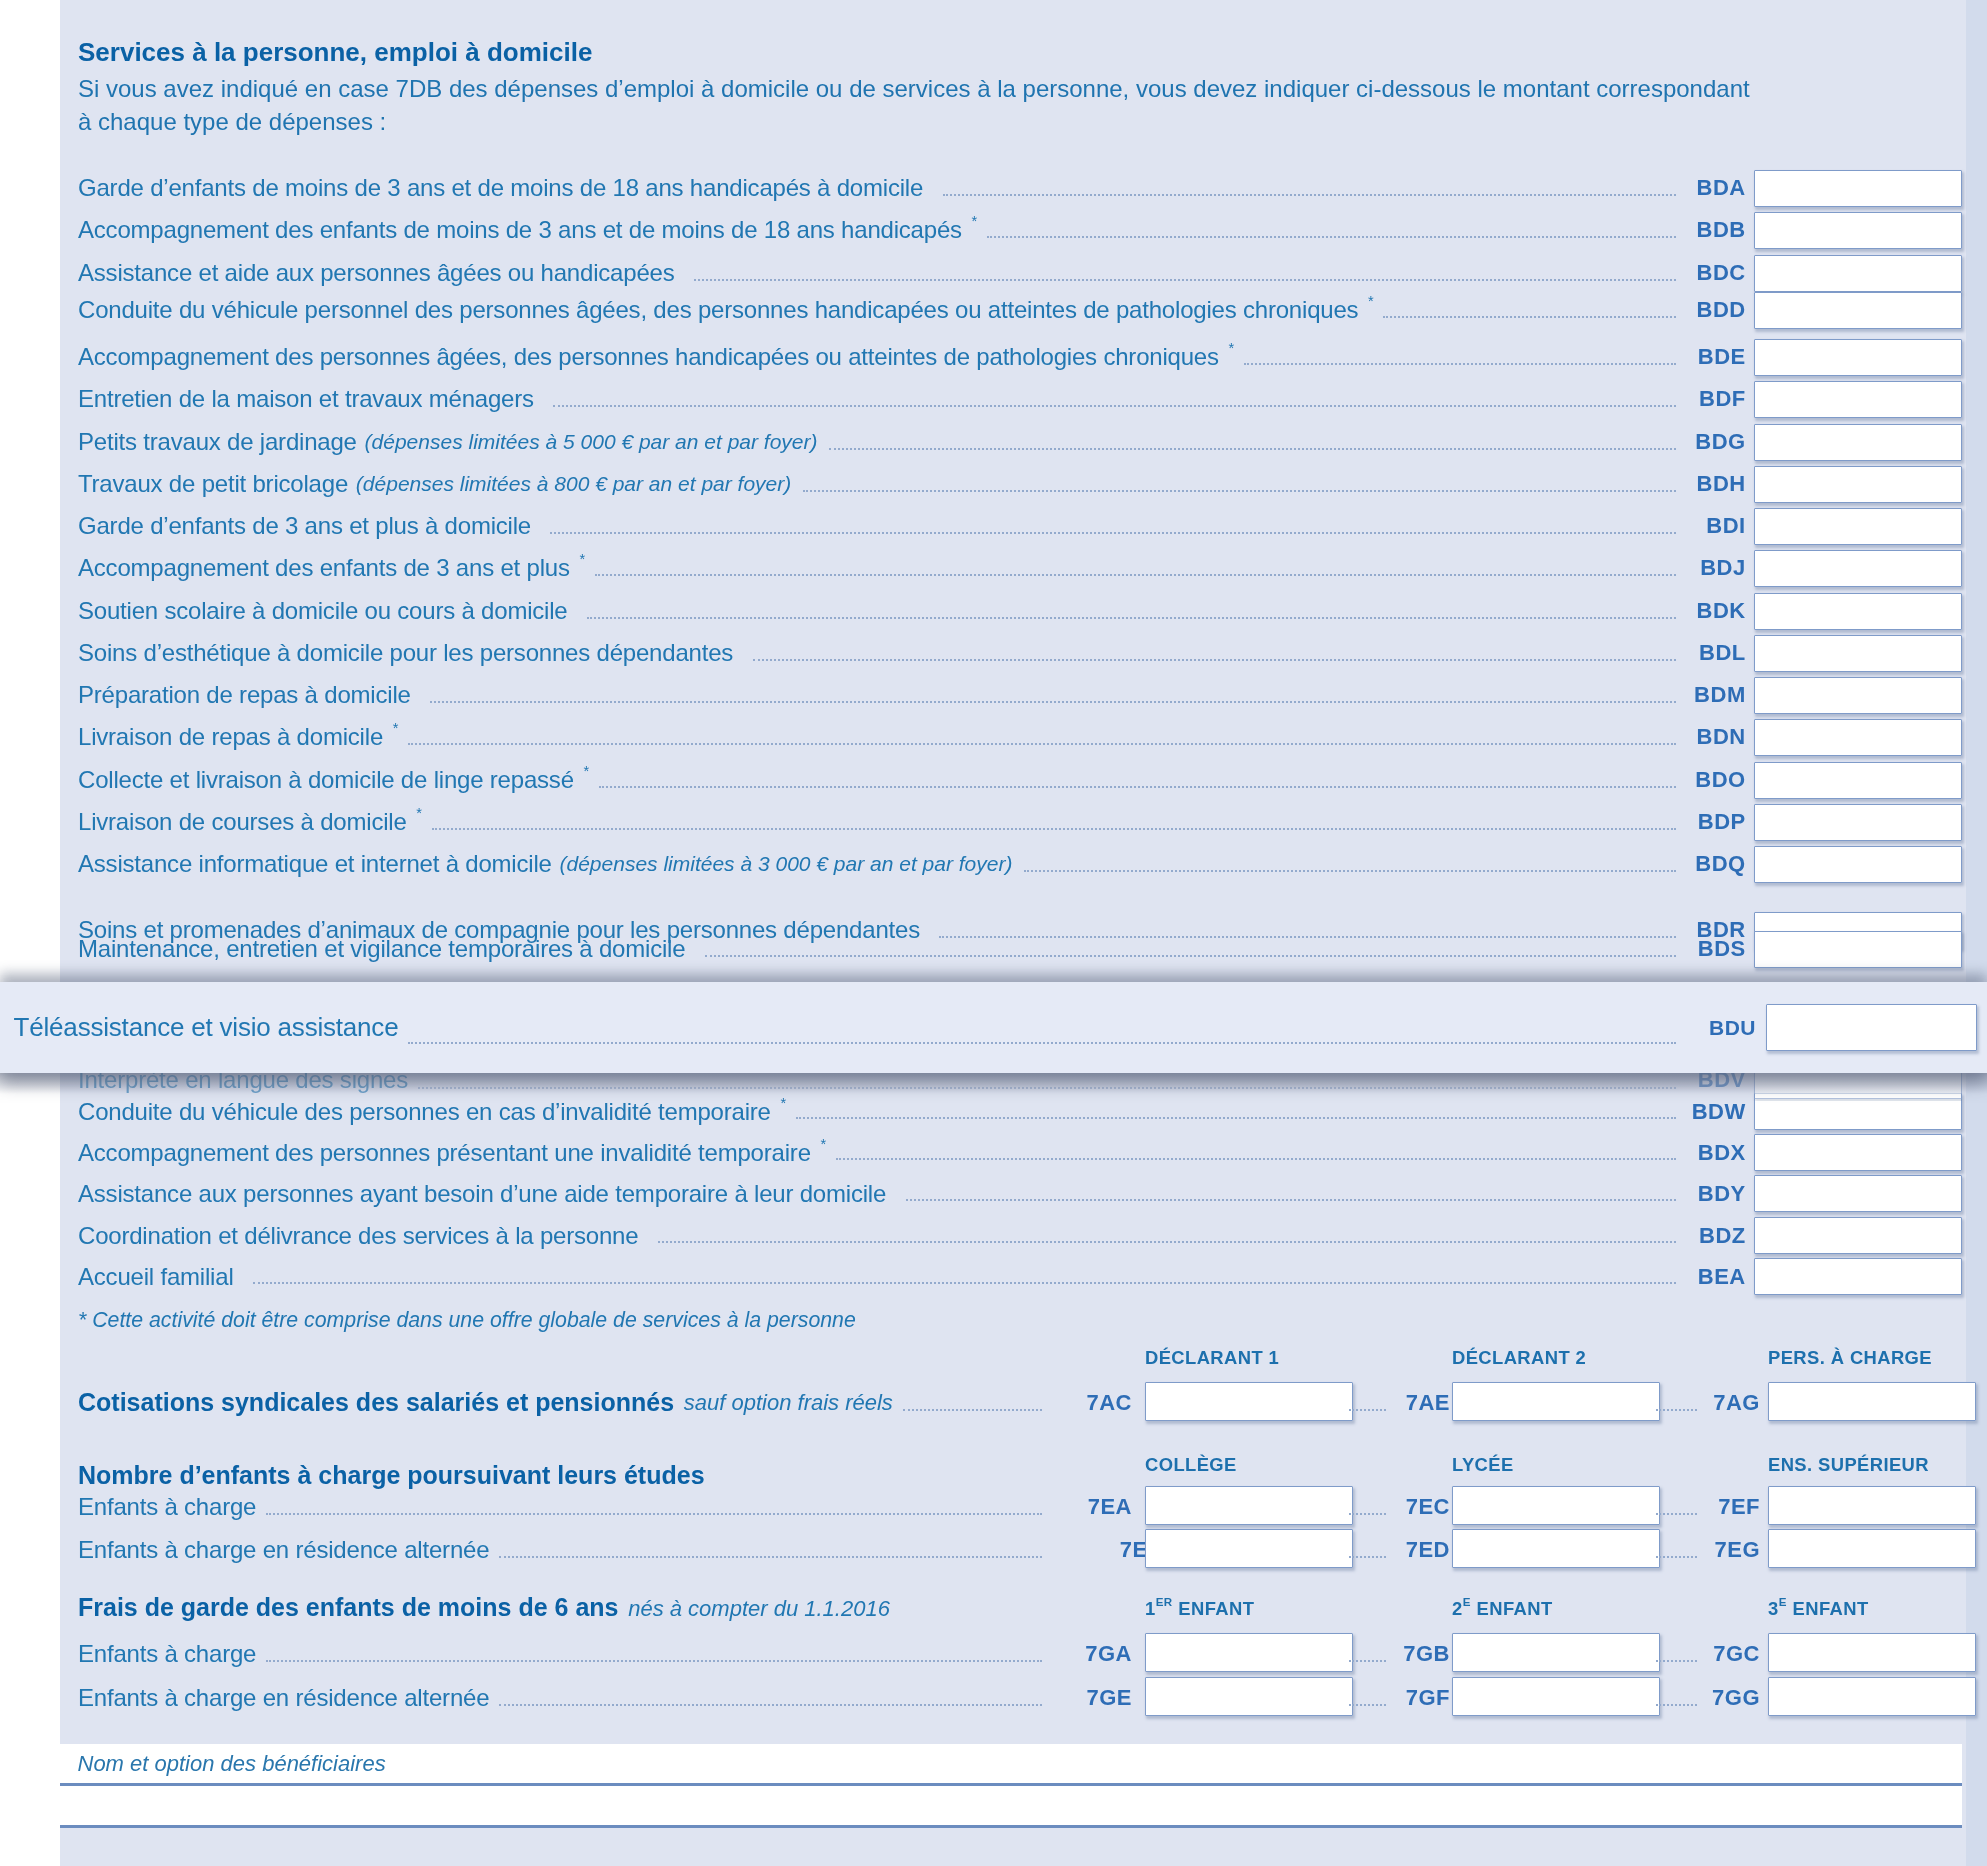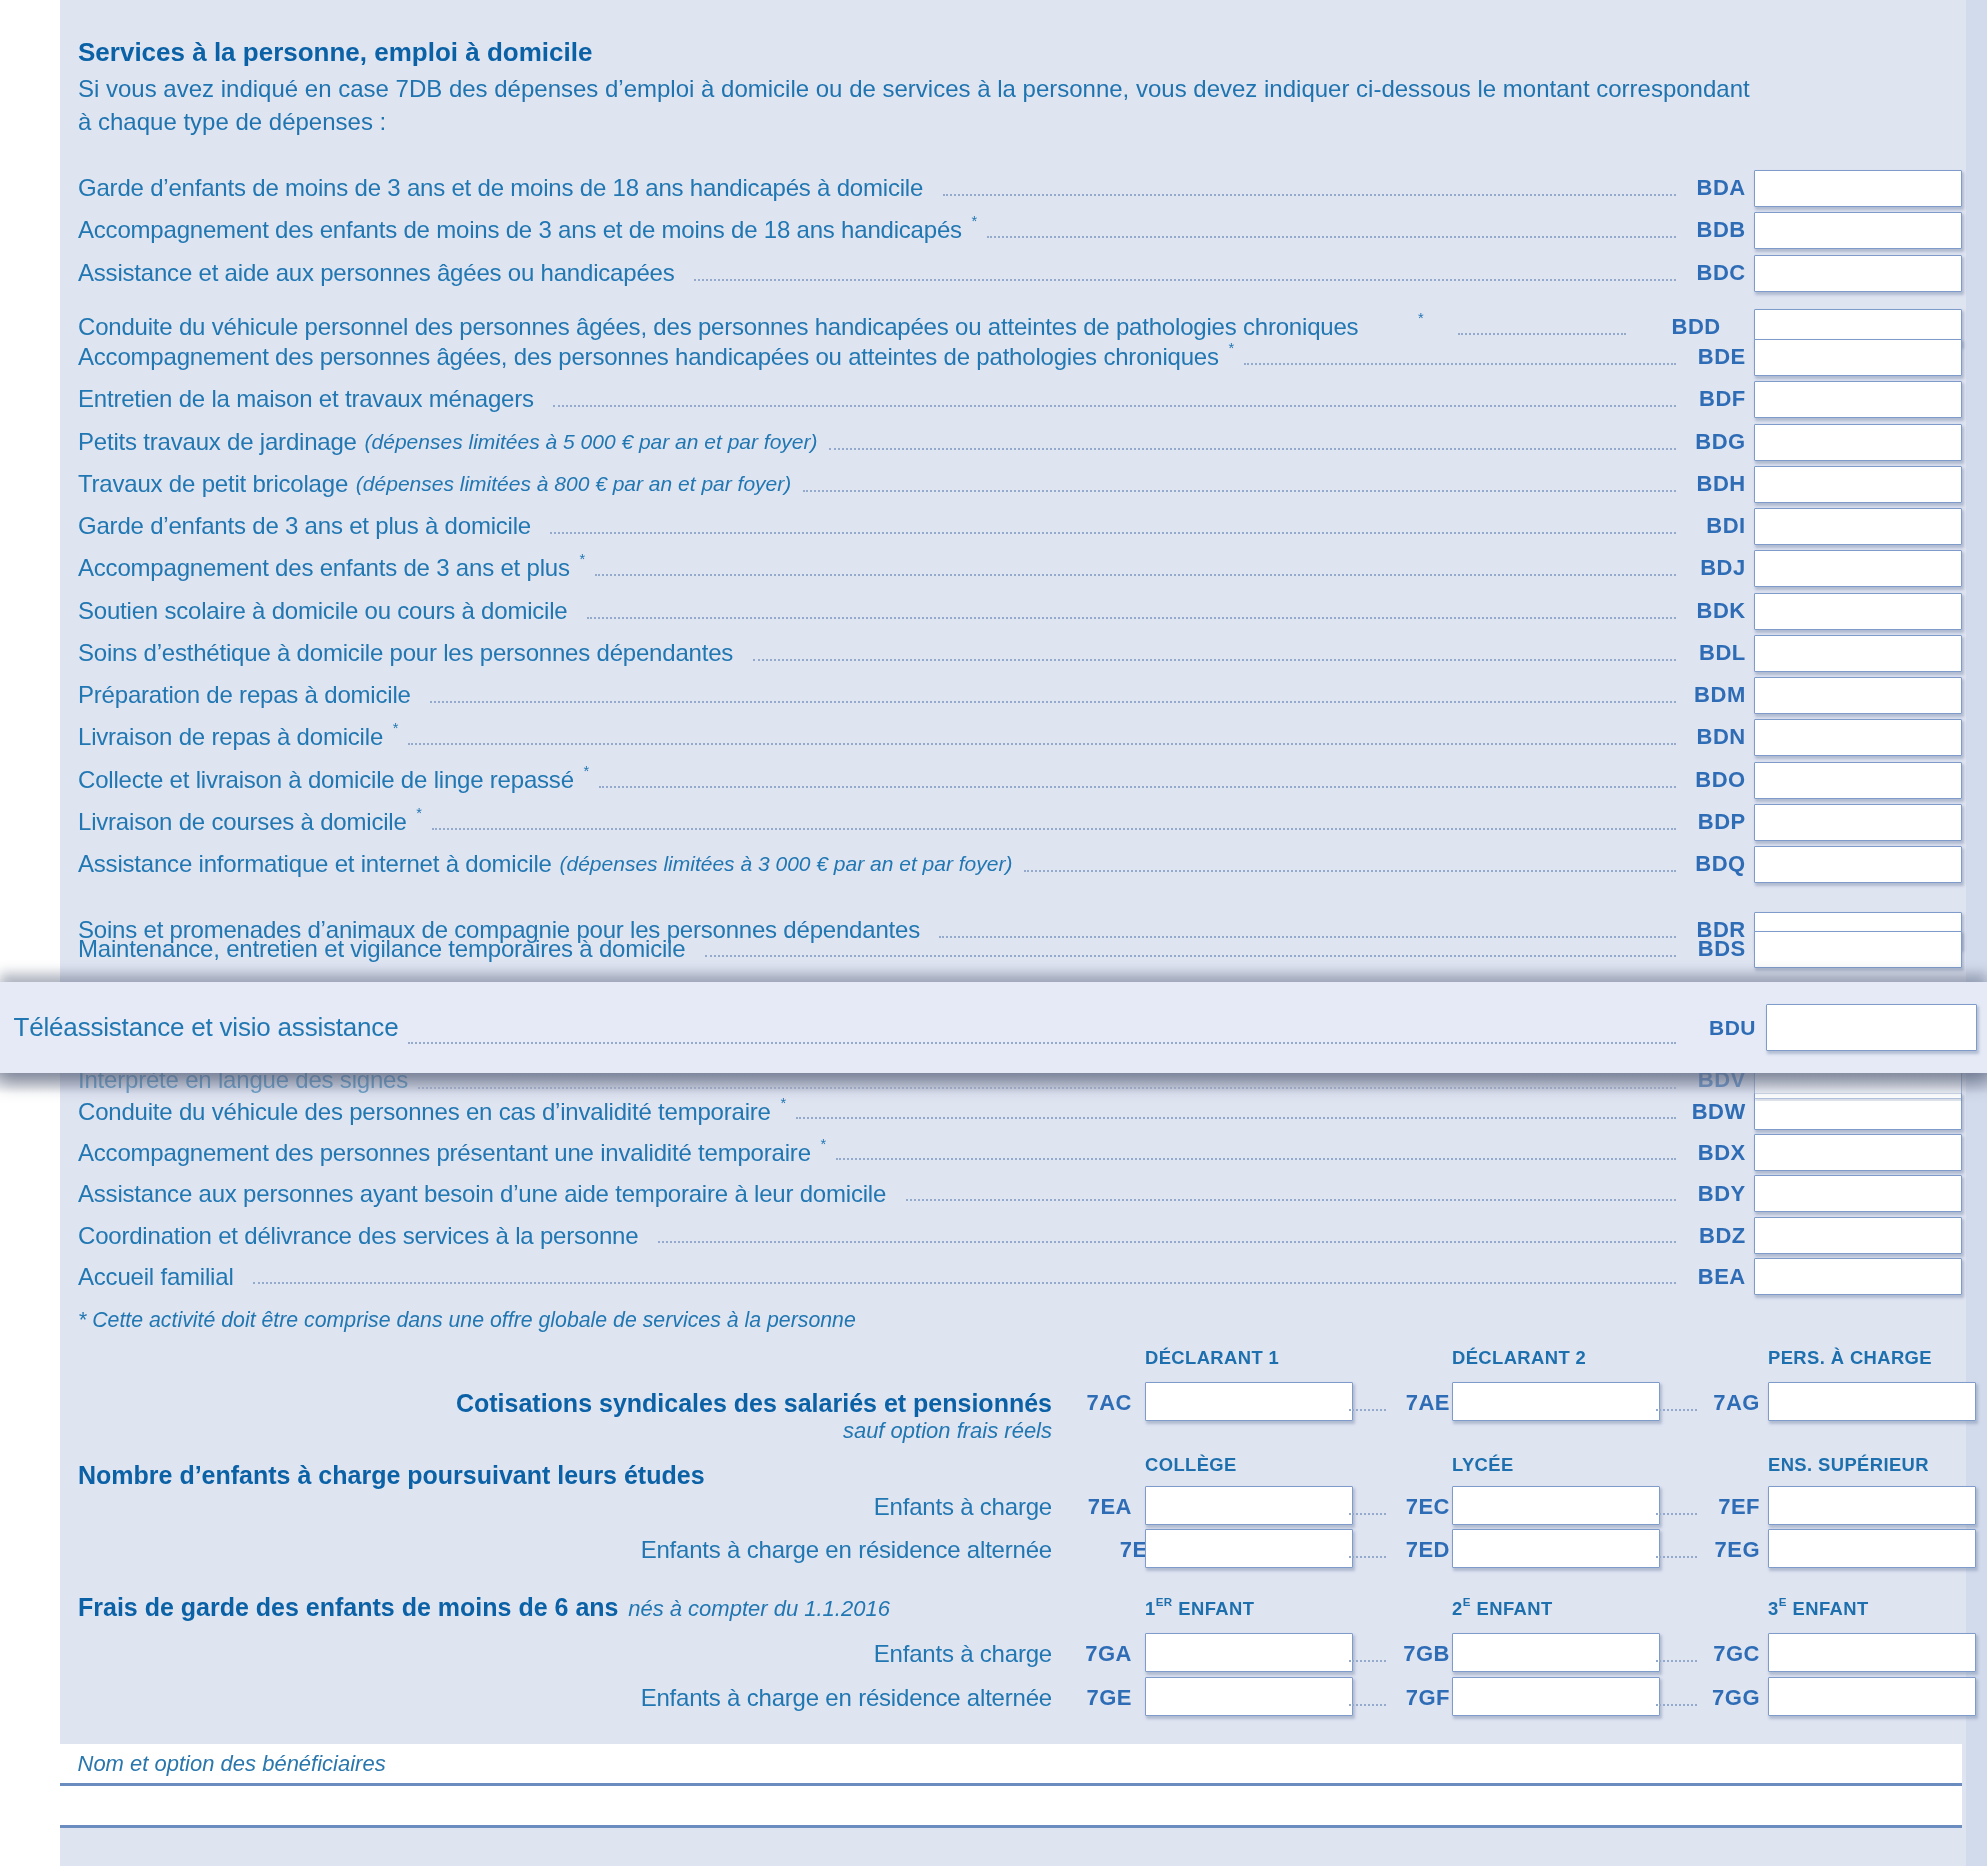--- a/index.html
+++ b/index.html
@@ -35,21 +35,21 @@
                 background:linear-gradient(rgba(96,106,132,.42),rgba(96,106,132,0));}
   #faint-row{position:absolute;left:78px;top:1070px;width:1884px;height:31px;overflow:hidden;z-index:1;opacity:.6;}
   #faint-row .lrow{position:relative;height:42px;margin-top:-10.7px;}
 
   .footnote{position:absolute;left:78px;top:1308px;font-size:21.3px;font-style:italic;color:#2177b2;}
 
   #bottom{position:absolute;left:78px;top:1339px;width:1894px;height:408px;}
   .colhead{position:absolute;font-size:18.4px;font-weight:700;color:#1d70ad;letter-spacing:0.4px;white-space:nowrap;}
   .colhead sup{font-size:11.6px;position:relative;top:-1.9px;}
   .crow{position:absolute;left:0;width:100%;height:45px;}
-  .lwrap{position:absolute;left:0;top:8px;width:974px;height:43px;display:flex;align-items:flex-end;flex-direction:column;}
+  .lwrap{position:absolute;left:0;top:0;width:974px;height:43px;display:flex;align-items:center;}
   .blabel{font-size:25px;font-weight:700;color:#0a61a5;white-space:nowrap;}
   .ilabel{font-size:22px;font-style:italic;color:#2177b2;margin-left:9.7px;white-space:nowrap;}
   .crow .code{position:absolute;top:0;height:43px;line-height:43px;margin:0;}
   .crow input.box{position:absolute;top:1px;width:194px;height:37px;}
   .gleader{position:absolute;height:0;border-bottom:2.9px dotted #93aacd;bottom:14.6px;}
   .sectitle{position:absolute;left:0;white-space:nowrap;display:flex;align-items:baseline;}
 
   #benef{position:absolute;left:60px;top:1744px;width:1902px;height:84px;background:#ffffff;}
   #benef .blab{position:absolute;left:17.5px;top:6.8px;font-size:22px;font-style:italic;color:#2a77ad;}
   .bline1{position:absolute;left:0;top:39px;width:100%;height:2.9px;background:#6b8cbf;}
@@ -87,21 +87,21 @@
         <input class="box" type="text" value="" style="">
       </div>
       <div class="lrow" style="top: 85px; height: 42px;">
         <span class="lbl">Assistance et aide aux personnes âgées ou handicapées</span>
         <span class="note"></span>
         <sup class="ast"></sup>
         <span class="leader"></span>
         <span class="code">BDC</span>
         <input class="box" type="text" value="" style="">
       </div>
-      <div class="lrow" style="top: 139px; height: 42px; gap: 25px;">
+      <div class="lrow" style="top: 122px; height: 42px;">
         <span class="lbl">Conduite du véhicule personnel des personnes âgées, des personnes handicapées ou atteintes de pathologies chroniques</span>
         <span class="note"></span>
         <sup class="ast">*</sup>
         <span class="leader"></span>
         <span class="code">BDD</span>
         <input class="box" type="text" value="" style="">
       </div>
       <div class="lrow" style="top: 169px; height: 42px;">
         <span class="lbl">Accompagnement des personnes âgées, des personnes handicapées ou atteintes de pathologies chroniques</span>
         <span class="note"></span>

